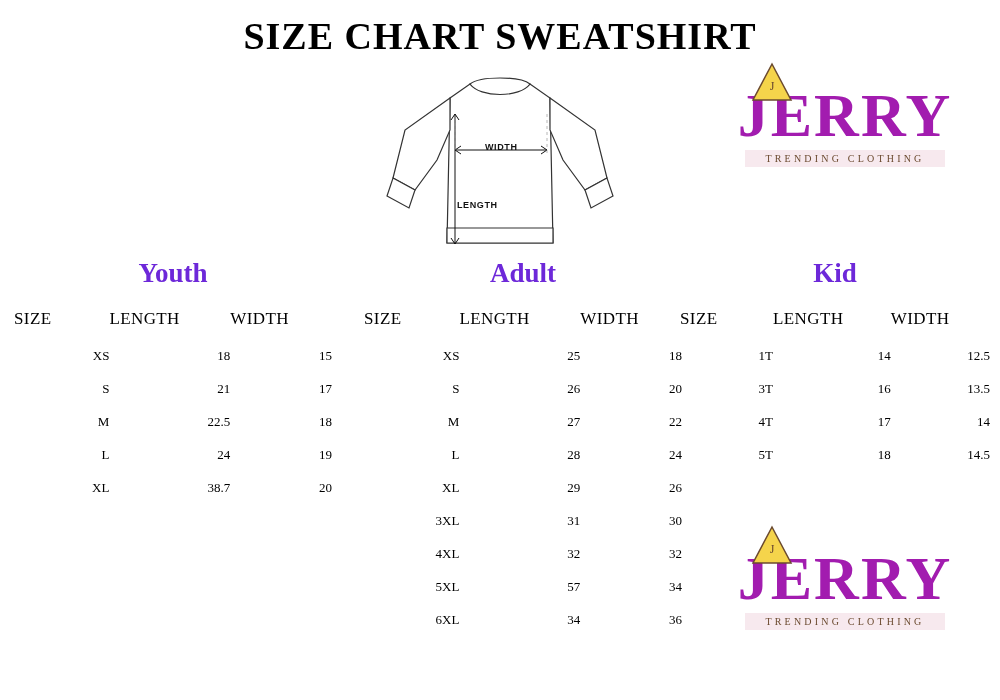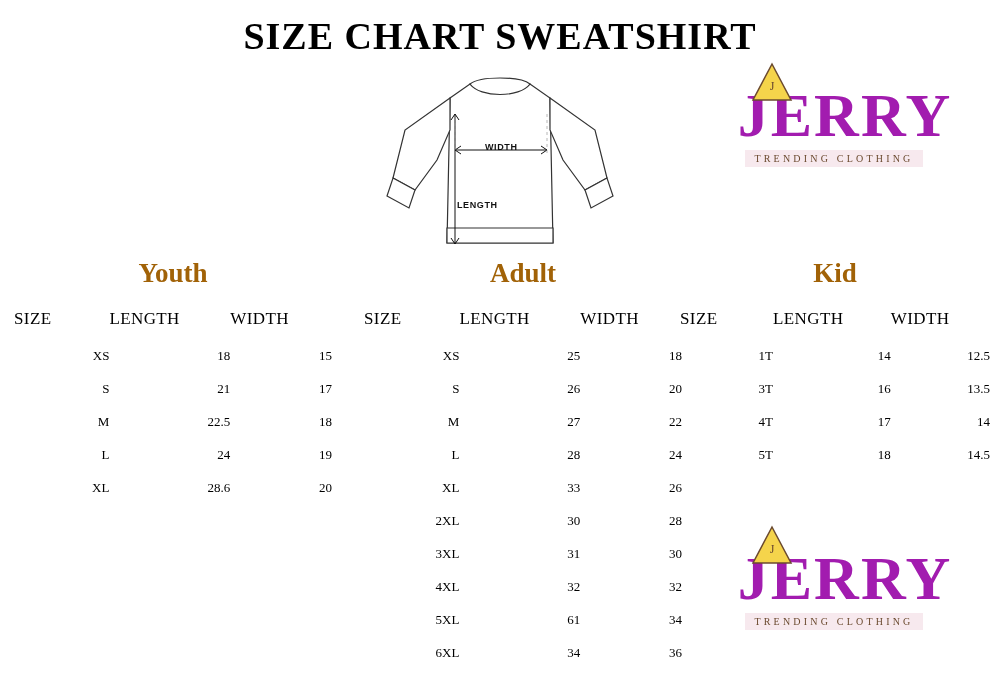--- a/index.html
+++ b/index.html
@@ -74,42 +74,42 @@
   }
   .logo-sub {
     margin-top: 4px;
     background: #f7e9ee;
     color: #6b4a2f;
     font-family: "Liberation Serif", serif;
     font-size: 10px;
     letter-spacing: 3.2px;
     text-align: center;
     padding: 3px 0 3px 0;
-    width: 178px;
+    width: 200px;
     margin-left: 10px;
   }
   .logo-mark {
     position: absolute;
     left: 14px;
     top: -2px;
     width: 46px;
     height: 46px;
   }
 
   
   .table-block {
     position: absolute;
   }
   .block-youth { left: 14px; top: 258px; width: 318px; }
   .block-adult { left: 364px; top: 258px; width: 318px; }
   .block-kid   { left: 680px; top: 258px; width: 310px; }
 
   .block-title {
     text-align: center;
-    color: #a16207;
+    color: #6d28d9;
     font-family: "Liberation Serif", serif;
     font-weight: bold;
     font-size: 27px;
     margin-bottom: 16px;
   }
   table.size-table {
     width: 100%;
     border-collapse: collapse;
     font-family: "Liberation Serif", serif;
     font-size: 16px;
@@ -220,21 +220,21 @@
           <td>22.5</td>
           <td>18</td>
         </tr>
         <tr>
           <td>L</td>
           <td>24</td>
           <td>19</td>
         </tr>
         <tr>
           <td>XL</td>
-          <td>28.6</td>
+          <td>38.7</td>
           <td>20</td>
         </tr>
       </tbody>
     </table>
   </div>
 
   <div class="table-block block-adult">
     <div class="block-title">Adult</div>
     <table class="size-table">
       <thead>
@@ -260,41 +260,36 @@
           <td>27</td>
           <td>22</td>
         </tr>
         <tr>
           <td>L</td>
           <td>28</td>
           <td>24</td>
         </tr>
         <tr>
           <td>XL</td>
-          <td>33</td>
+          <td>29</td>
           <td>26</td>
-        </tr>
-        <tr>
-          <td>2XL</td>
-          <td>30</td>
-          <td>28</td>
         </tr>
         <tr>
           <td>3XL</td>
           <td>31</td>
           <td>30</td>
         </tr>
         <tr>
           <td>4XL</td>
           <td>32</td>
           <td>32</td>
         </tr>
         <tr>
           <td>5XL</td>
-          <td>61</td>
+          <td>57</td>
           <td>34</td>
         </tr>
         <tr>
           <td>6XL</td>
           <td>34</td>
           <td>36</td>
         </tr>
       </tbody>
     </table>
   </div>

